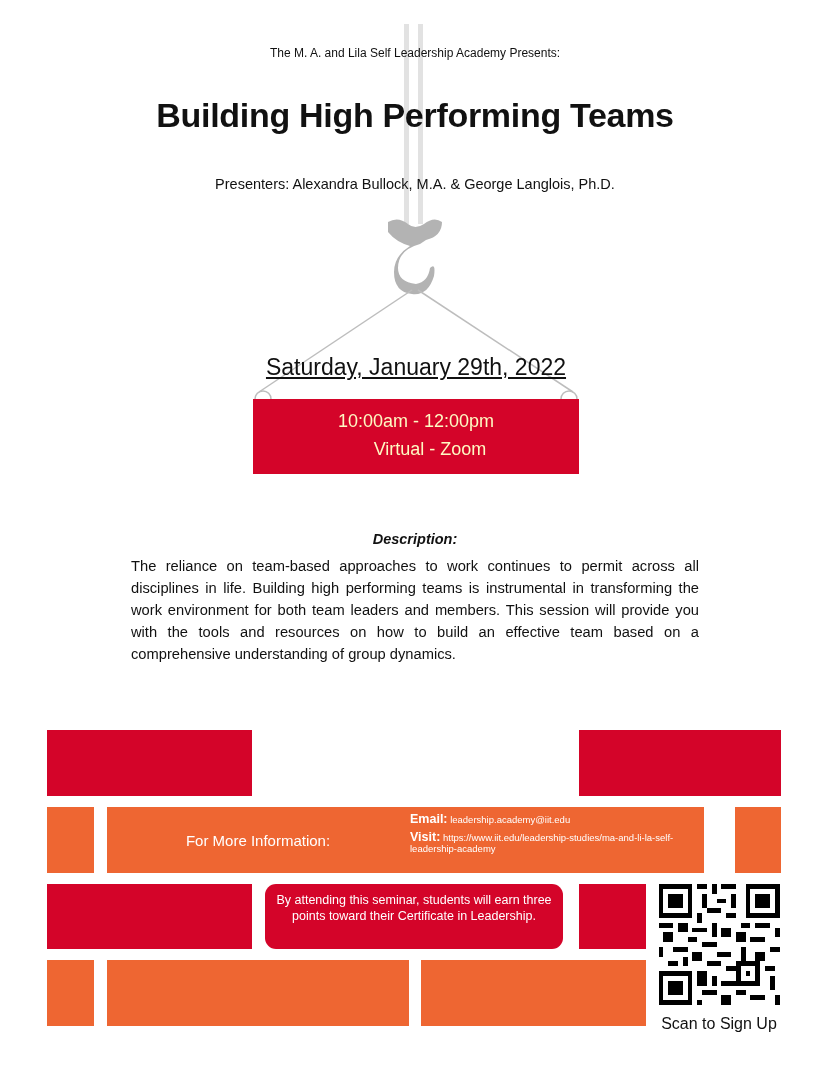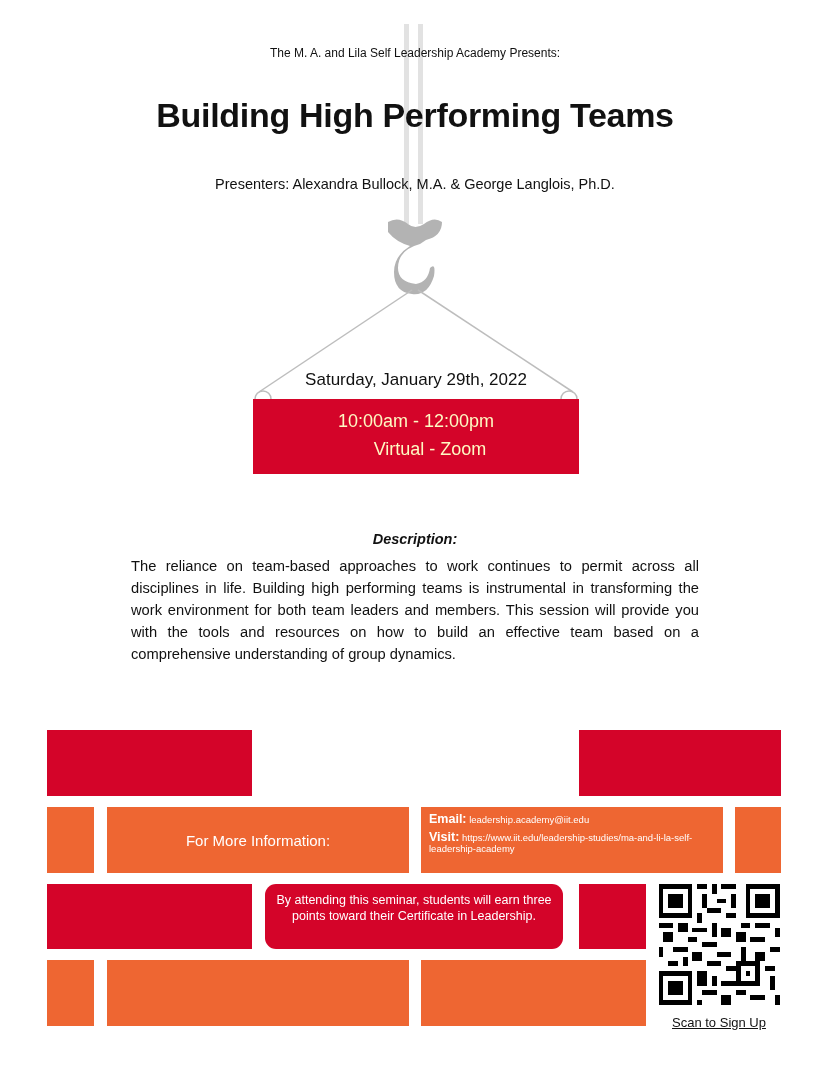--- a/index.html
+++ b/index.html
@@ -6,36 +6,36 @@
   body {
     width: 830px; height: 1075px; background: #ffffff; position: relative; overflow: hidden;
     font-family: "Liberation Sans", "DejaVu Sans", sans-serif; color: #111;
   }
   .abs { position: absolute; }
   .center-text { text-align: center; }
   .presents { left: 0; width: 830px; top: 46px; font-size: 12px; }
   .title { left: 0; width: 830px; top: 96px; font-size: 34px; font-weight: bold; letter-spacing: -0.3px; }
   .presenters { left: 0; width: 830px; top: 176px; font-size: 14.5px; }
   .crane { left: 0; top: 0; }
-  .date { left: 253px; width: 326px; top: 370px; font-size: 17px; }
+  .date { left: 253px; width: 326px; top: 354px; font-size: 23px; text-decoration: underline; }
   .sign { left: 253px; top: 399px; width: 326px; height: 75px; background: #d40429; color: #fef9c3; }
   .sign .l1 { position: absolute; left: 0; width: 100%; top: 12px; font-size: 18px; }
   .sign .l2 { position: absolute; left: 14px; width: 100%; top: 40px; font-size: 18px; }
   .desc-h { left: 0; width: 830px; top: 531px; font-size: 14.5px; font-weight: bold; font-style: italic; }
   .desc { left: 131px; width: 568px; top: 555px; font-size: 14.7px; line-height: 22px; text-align: justify; }
   .brick { position: absolute; }
   .red { background: #d40429; }
   .orange { background: #ee6632; }
   .info-label { color: #fff; font-size: 15px; display: flex; align-items: center; justify-content: center; }
   .contact { color: #fff; padding: 7px 8px; box-sizing: border-box; }
   .contact .row { font-size: 9.5px; line-height: 11px; margin-bottom: 7px; }
   .contact .k { font-size: 12.5px; font-weight: bold; }
   .cert { color: #fff; font-size: 12.5px; line-height: 16px; text-align: center; padding-top: 8px; box-sizing: border-box; }
   .qr { left: 658px; top: 884px; width: 122px; height: 121px; }
-  .scan { left: 658px; width: 122px; top: 1015px; font-size: 13px; text-align: center; text-decoration: underline; }
+  .scan { left: 658px; width: 122px; top: 1015px; font-size: 16px; text-align: center; }
 </style>
 </head>
 <body>
 
 <svg class="abs crane" width="830" height="420" viewBox="0 0 830 420">
   <rect x="404" y="24" width="5" height="200" fill="#e2e2e2"></rect>
   <rect x="418" y="24" width="5" height="200" fill="#e2e2e2"></rect>
   <g fill="#b3b3b3">
     <path d="M388 222 Q398 216 408 224 Q415 230 424 224 Q434 216 442 222 Q442 236 426 240 L420 244 Q398 250 398 268 Q398 282 416 284 Q428 282 430 268 Q436 262 434 276 Q428 296 412 294 Q394 292 394 272 Q394 256 410 246 Q396 242 388 232 Z"></path>
   </g>
@@ -58,21 +58,21 @@
 <div class="abs desc-h center-text">Description:</div>
 <div class="abs desc">The reliance on team-based approaches to work continues to permit across all disciplines in life.  Building high performing teams is instrumental in transforming the work environment for both team leaders and members. This session will provide you with the tools and resources on how to build an effective team based on a comprehensive understanding of group dynamics.</div>
 
 <div class="brick red" style="left:47px;top:730px;width:205px;height:66px;"></div>
 <div class="brick red" style="left:579px;top:730px;width:202px;height:66px;"></div>
 
 <div class="brick orange" style="left:47px;top:807px;width:47px;height:66px;"></div>
 <div class="brick orange info-label" style="left:107px;top:807px;width:302px;height:66px;">
   <span>For More Information:</span>
 </div>
-<div class="brick orange contact" style="left:421px;top:807px;width:302px;height:66px;">
+<div class="brick orange contact" style="left:402px;top:807px;width:302px;height:66px;">
   <div class="row">
     <span class="k">Email:</span>
     <span>leadership.academy@iit.edu</span>
   </div>
   <div class="row">
     <span class="k">Visit:</span>
     <span>https://www.iit.edu/leadership-studies/ma-and-li-la-self-leadership-academy</span>
   </div>
 </div>
 <div class="brick orange" style="left:735px;top:807px;width:46px;height:66px;"></div>

